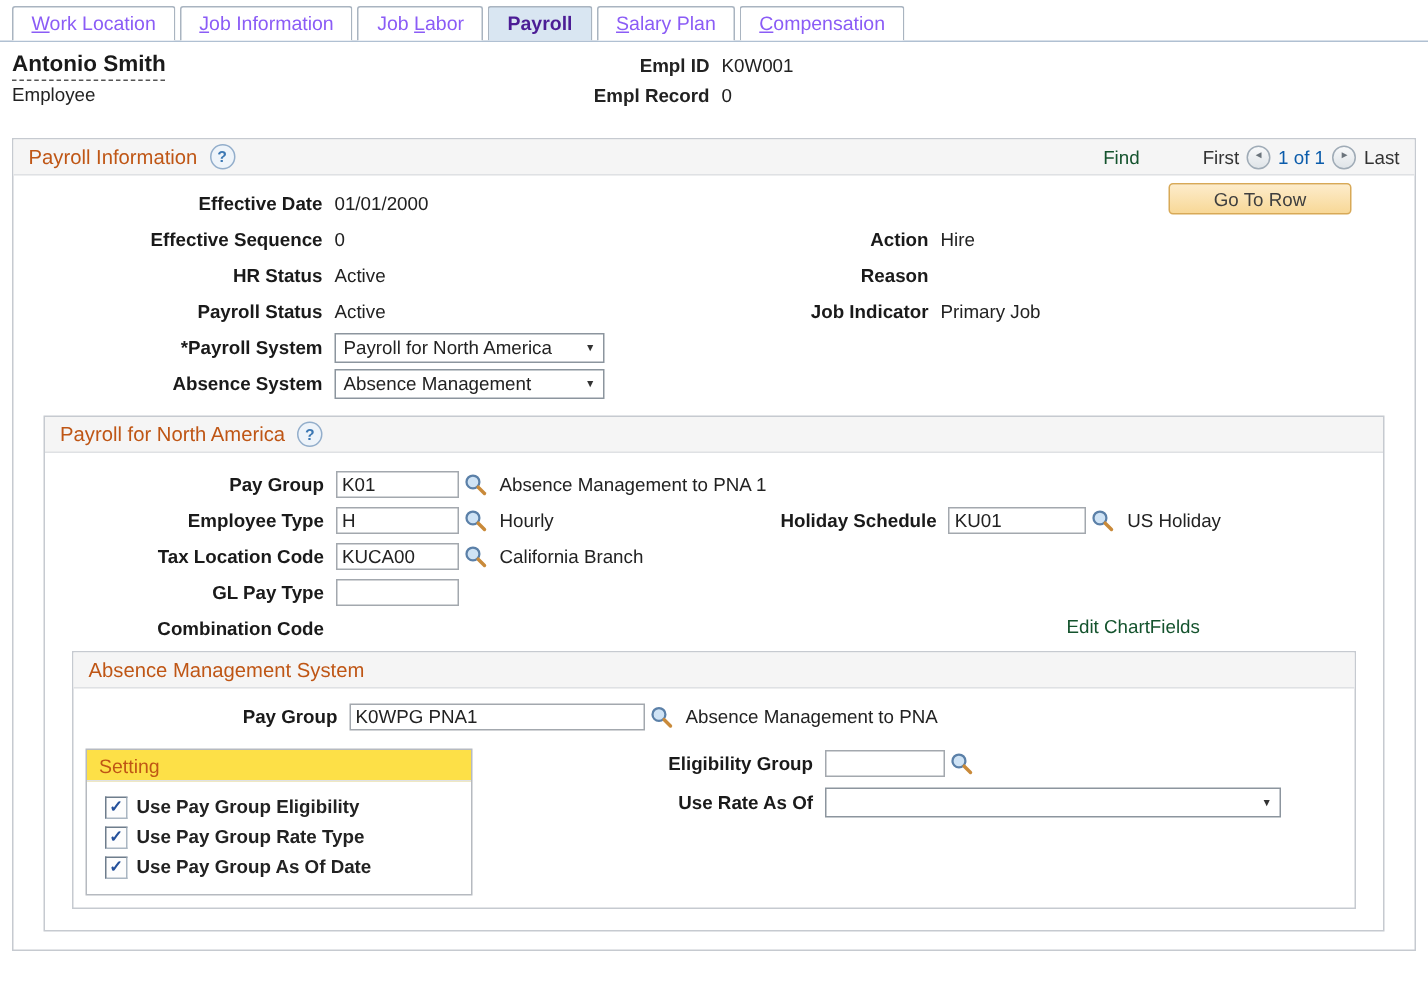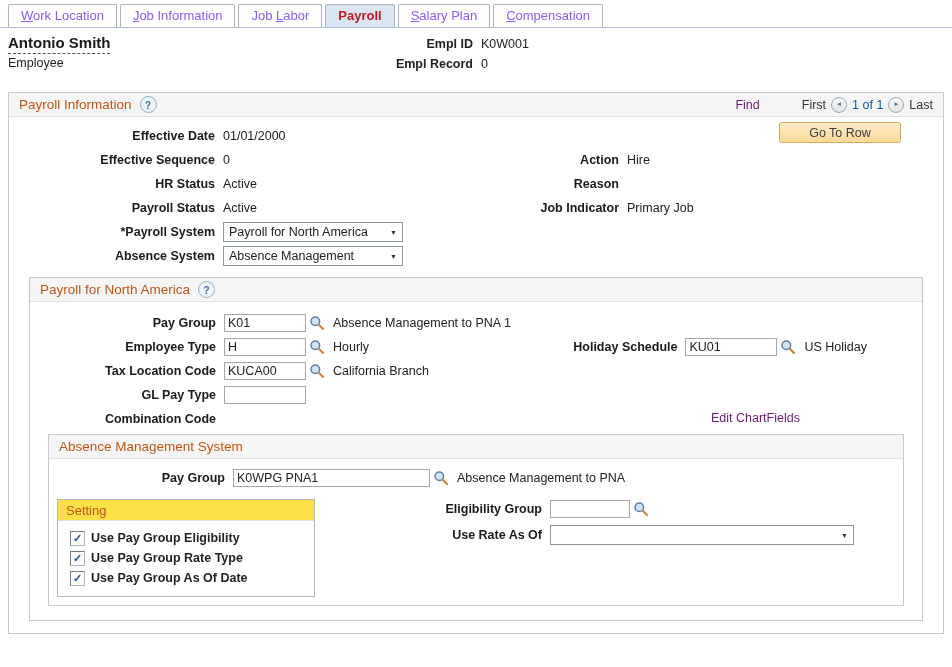--- a/index.html
+++ b/index.html
@@ -2,39 +2,39 @@
 <html><head>
 <meta charset="utf-8">
 <style>
   html,body{margin:0;padding:0;background:#fff;}
   body{width:952px;height:667px;font-family:"Liberation Sans",sans-serif;font-size:12.5px;color:#222;overflow:hidden;}
   .page{position:relative;width:952px;height:667px;}
 
   
   .tabbar{display:flex;gap:3px;padding:3px 0 0 8px;border-bottom:1px solid #b0c0d2;height:24px;align-items:flex-end;}
   .tab{border:1px solid #a9b4c0;border-bottom:none;background:#fff;color:#8b5cf6;padding:3px 12px 4px;font-size:13px;border-radius:2px 2px 0 0;cursor:pointer;white-space:nowrap;}
-  .tab.active{background:#d9e6f2;font-weight:bold;color:#b91c1c;}
+  .tab.active{background:#d9e6f2;font-weight:bold;color:#4c1d95;}
   .tab .u{text-decoration:underline;}
 
   
   .idbar{position:relative;height:50px;margin:6px 8px 0 8px;}
   .name{font-size:15px;font-weight:bold;color:#1a1a1a;display:inline-block;border-bottom:1.5px dashed #555;padding-bottom:2px;}
   .role{font-size:12.5px;margin-top:2px;color:#222;}
   .ids{position:absolute;left:350px;top:0;width:220px;}
   .idrow{display:flex;height:20px;align-items:center;}
   .idlbl{width:115px;text-align:right;font-weight:bold;}
   .idval{margin-left:8px;}
 
   
   .gbox{border:1px solid #c6cad0;background:#fff;}
   .gbox-hd{display:flex;align-items:center;background:#f5f5f5;border-bottom:1px solid #dfe1e4;height:23px;padding:0 10px;}
   .gbox-title{color:#bf5615;font-size:13.5px;}
   .help{width:15px;height:15px;border-radius:50%;border:1px solid #93aecb;background:#eef4fa;color:#3c78b4;font-size:10.5px;font-weight:bold;display:inline-flex;align-items:center;justify-content:center;margin-left:8px;cursor:pointer;}
   .spacer{flex:1;}
-  .link{color:#701a75;text-decoration:none;cursor:pointer;}
+  .link{color:#14532d;text-decoration:none;cursor:pointer;}
   .pager{display:inline-flex;align-items:center;gap:5px;margin-left:42px;color:#333;}
   .pgbtn{width:14px;height:14px;border-radius:50%;border:1px solid #9fabb6;background:linear-gradient(#f8f9fa,#dfe4e8);display:inline-flex;align-items:center;justify-content:center;cursor:pointer;}
   .pgbtn .tri{font-size:6.5px;color:#6b747c;line-height:1;}
   .pgcur{color:#0b5cab;}
 
   .outer{margin:8px 8px 0 8px;}
   .outer-bd{position:relative;padding:10px 10px 6px 10px;}
 
   .frow{display:flex;align-items:center;height:18px;margin-bottom:6px;}
   .lbl{font-weight:bold;text-align:right;color:#1a1a1a;flex-shrink:0;}
@@ -76,21 +76,21 @@
   .cb{width:13px;height:13px;background:#fdfdfd;border:1px solid;border-color:#6e7d8c #aab6c2 #aab6c2 #6e7d8c;display:inline-flex;align-items:center;justify-content:center;flex-shrink:0;}
   .cb .chk{color:#25519b;font-size:11px;font-weight:bold;line-height:1;}
   .cblbl{font-weight:bold;margin-left:6px;}
 
   .rcol{margin-left:77px;flex:1;}
   .rrow{display:flex;align-items:center;height:20px;margin-bottom:6px;}
 
   .ecf-row{position:relative;height:18px;margin-bottom:4px;display:flex;align-items:center;}
   .ecf-link{position:absolute;left:673px;top:1px;}
 
-  .hs-group{display:flex;align-items:center;margin-left:auto;margin-right:47px;}
+  .hs-group{display:flex;align-items:center;margin-left:auto;margin-right:100px;}
 
   svg{display:block;}
 </style>
 </head>
 <body>
 
 <div class="page">
 
   <div class="tabbar">
     <div class="tab"><span></span><span class="u">W</span><span>ork Location</span></div>

